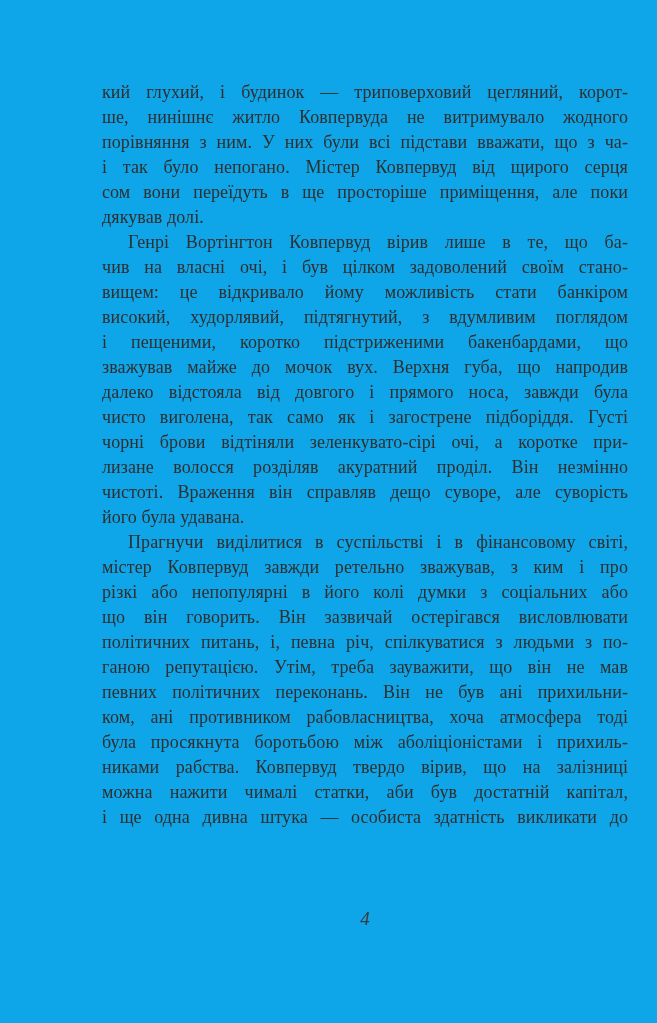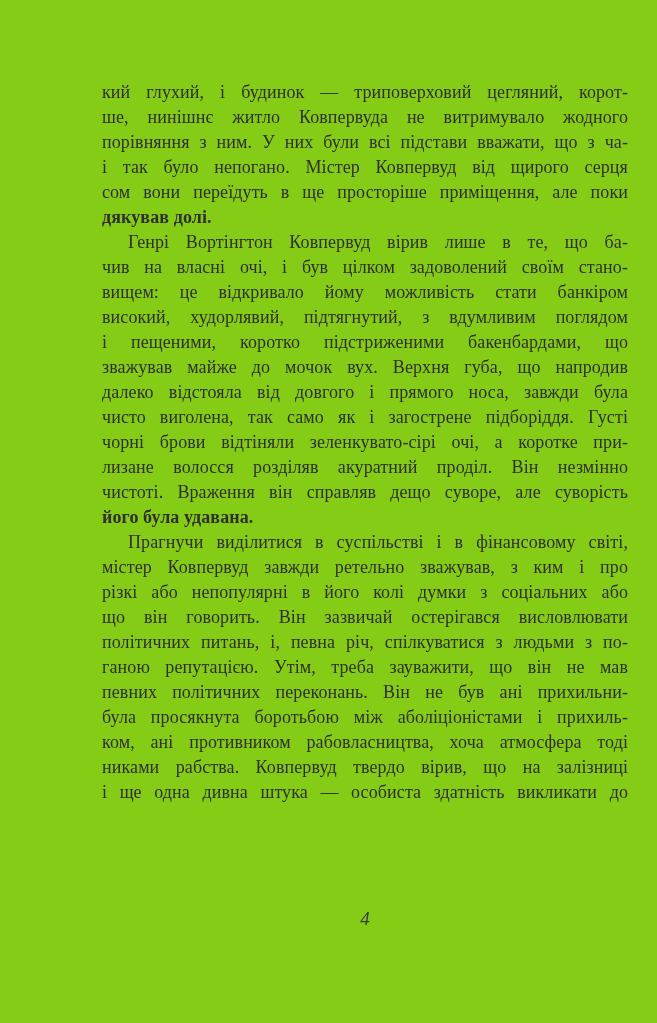--- a/index.html
+++ b/index.html
@@ -4,21 +4,21 @@
 <style>
   html, body {
     margin: 0;
     padding: 0;
     background: #ffffff;
   }
   .page {
     position: relative;
     width: 657px;
     height: 1023px;
-    background: #84cc16;
+    background: #0ea5e9;
     font-family: "Liberation Serif", serif;
     color: #2f2f2f;
     overflow: hidden;
   }
   .text-block {
     position: absolute;
     left: 102px;
     top: 80px;
     width: 526px;
   }
@@ -28,21 +28,20 @@
     white-space: nowrap;
     text-align: justify;
     text-align-last: justify;
     letter-spacing: 0.1px;
   }
   .line.indent {
     text-indent: 26px;
   }
   .line.para-end {
     text-align-last: left;
-    font-weight: bold;
   }
   .page-number {
     position: absolute;
     left: 102px;
     top: 906px;
     width: 526px;
     text-align: center;
     font-style: italic;
     font-size: 19px;
     line-height: 25px;
@@ -72,19 +71,20 @@
       <div class="line">лизане волосся розділяв акуратний проділ. Він незмінно</div>
       <div class="line">чистоті. Враження він справляв дещо суворе, але суворість</div>
       <div class="line para-end">його була удавана.</div>
       <div class="line indent">Прагнучи виділитися в суспільстві і в фінансовому світі,</div>
       <div class="line">містер Ковпервуд завжди ретельно зважував, з ким і про</div>
       <div class="line">різкі або непопулярні в його колі думки з соціальних або</div>
       <div class="line">що він говорить. Він зазвичай остерігався висловлювати</div>
       <div class="line">політичних питань, і, певна річ, спілкуватися з людьми з по-</div>
       <div class="line">ганою репутацією. Утім, треба зауважити, що він не мав</div>
       <div class="line">певних політичних переконань. Він не був ані прихильни-</div>
+      <div class="line">ком, ані противником рабовласництва, хоча атмосфера тоді</div>
       <div class="line">була просякнута боротьбою між аболіціоністами і прихиль-</div>
-      <div class="line">ком, ані противником рабовласництва, хоча атмосфера тоді</div>
       <div class="line">никами рабства. Ковпервуд твердо вірив, що на залізниці</div>
+      <div class="line">можна нажити чималі статки, аби був достатній капітал,</div>
       <div class="line">і ще одна дивна штука — особиста здатність викликати до</div>
     </div>
   <div class="page-number">4</div>
 </div>
 
 </body></html>

